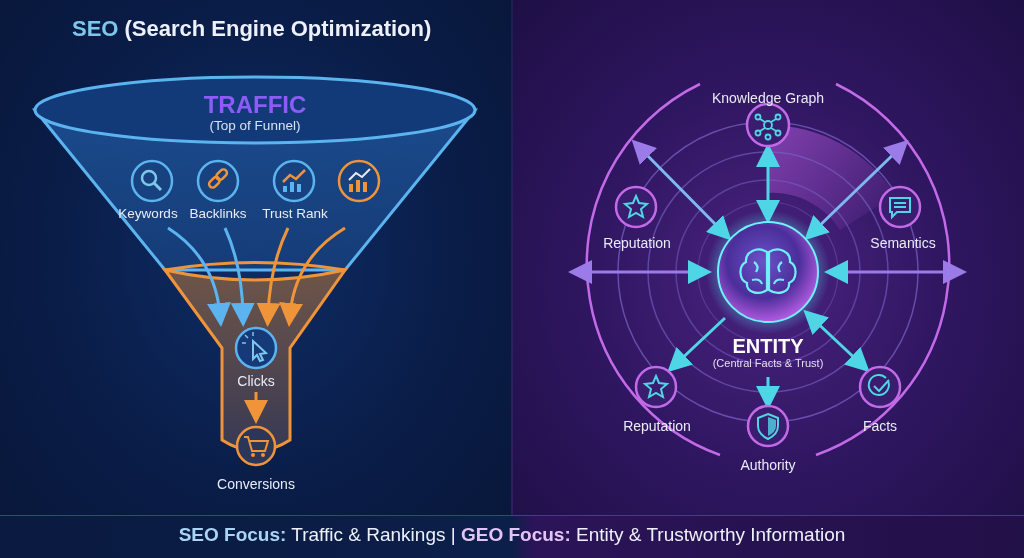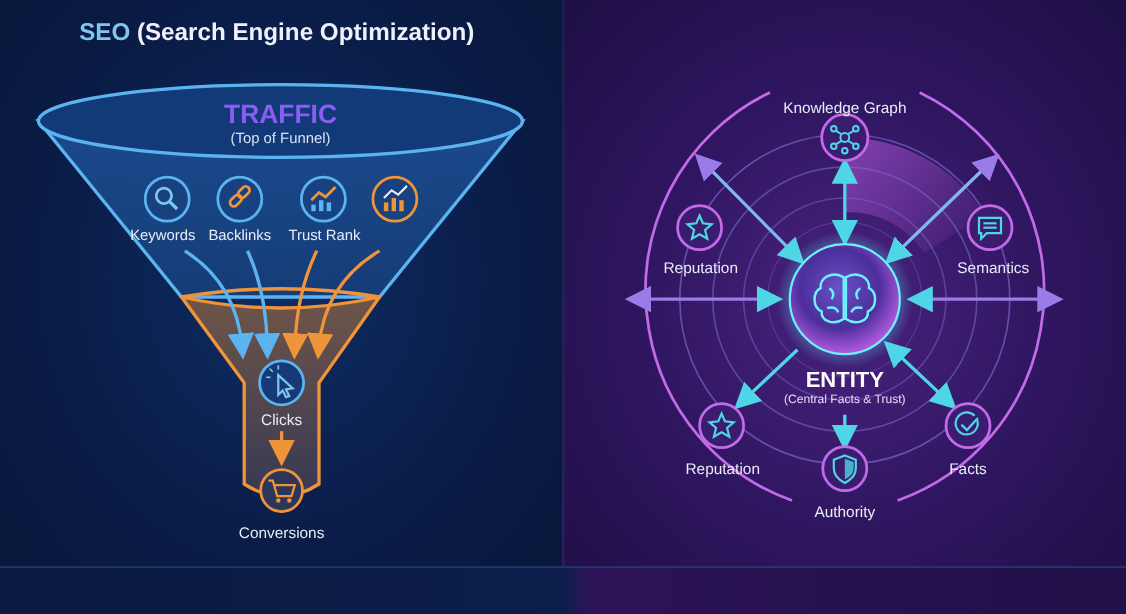--- a/index.html
+++ b/index.html
@@ -228,13 +228,14 @@
   <div class="entity">ENTITY</div>
   <div class="entity-sub">(Central Facts &amp; Trust)</div>
   <div class="lbl" style="left:768px;top:90px;">Knowledge Graph</div>
   <div class="lbl" style="left:637px;top:235px;">Reputation</div>
   <div class="lbl" style="left:903px;top:235px;">Semantics</div>
   <div class="lbl" style="left:657px;top:418px;">Reputation</div>
   <div class="lbl" style="left:768px;top:457px;">Authority</div>
   <div class="lbl" style="left:880px;top:418px;">Facts</div>
 
   <div class="footer"></div>
+  <div class="footer-text"><span class="ft-seo">SEO Focus:</span><span style="white-space:pre"> Traffic &amp; Rankings | </span><span class="ft-geo">GEO Focus:</span><span style="white-space:pre"> Entity &amp; Trustworthy Information</span></div>
 </div>
 
 </body></html>

